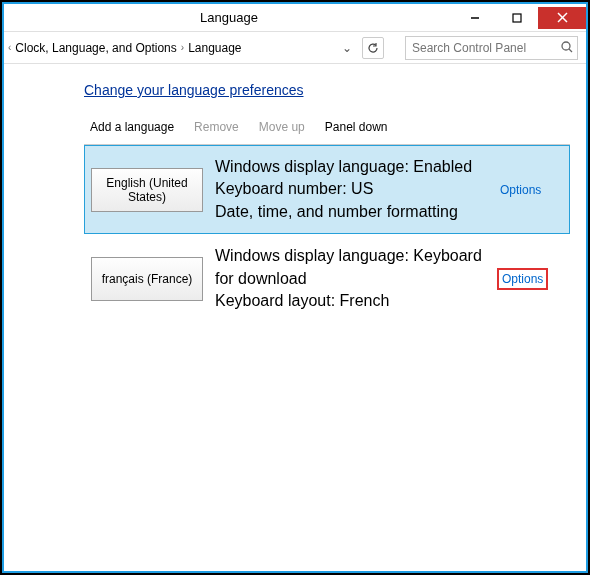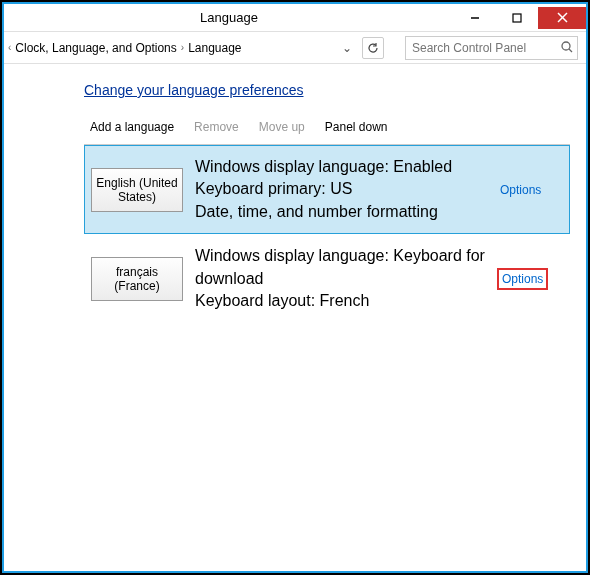--- a/index.html
+++ b/index.html
@@ -26,21 +26,21 @@
 .main { flex: 1; padding: 18px 16px 10px 36px; overflow: hidden; }
 h1 { color: #003399; font-weight: normal; font-size: 14px; margin-bottom: 16px; text-decoration: underline; }
 .desc { font-size: 12px; color: #000; line-height: 1.4; margin-bottom: 16px; }
 .toolbar { display: flex; gap: 20px; padding: 6px 0 8px 6px; margin-bottom: 2px; }
 .toolbar span { font-size: 12px; }
 .toolbar .enabled { color: #000; }
 .toolbar .disabled { color: #999; }
 .langlist { border-top: 1px solid #ccc; }
 .langrow { display: flex; align-items: center; border: 1px solid transparent; padding: 10px 6px; gap: 12px; }
 .langrow.selected { background: #cbe8f6; border: 1px solid #26a0da; }
-.langbox { width: 92px; min-height: 44px; border: 1px solid #999; background: linear-gradient(#fefefe,#ececec); display: flex; align-items: center; justify-content: center; text-align: center; font-size: 12px; padding: 4px; }
+.langbox { width: 112px; min-height: 44px; border: 1px solid #999; background: linear-gradient(#fefefe,#ececec); display: flex; align-items: center; justify-content: center; text-align: center; font-size: 12px; padding: 4px; }
 .langinfo { flex: 1; font-size: 16px; line-height: 1.4; }
 .optcell { width: 66px; display: flex; align-items: center; }
 .optlink { color: #0066cc; font-size: 12px; padding: 2px 3px; }
 .optlink.hl { border: 2px solid #e03030; }
 </style>
 </head>
 <body>
 
 <div class="outer">
   <div class="titlebar">
@@ -98,21 +98,21 @@
         <span class="enabled">Add a language</span>
         <span class="disabled">Remove</span>
         <span class="disabled">Move up</span>
         <span class="enabled">Panel down</span>
       </div>
       <div class="langlist" id="langlist">
           <div class="langrow selected">
             <div class="langbox">English (United States)</div>
             <div class="langinfo">
               <div>Windows display language: Enabled</div>
-              <div>Keyboard primary: US</div>
+              <div>Keyboard number: US</div>
               <div>Date, time, and number formatting</div>
             </div>
             <div class="optcell">
               <a class="optlink">Options</a>
             </div>
           </div>
           <div class="langrow">
             <div class="langbox">français (France)</div>
             <div class="langinfo">
               <div>Windows display language: Keyboard for download</div>

